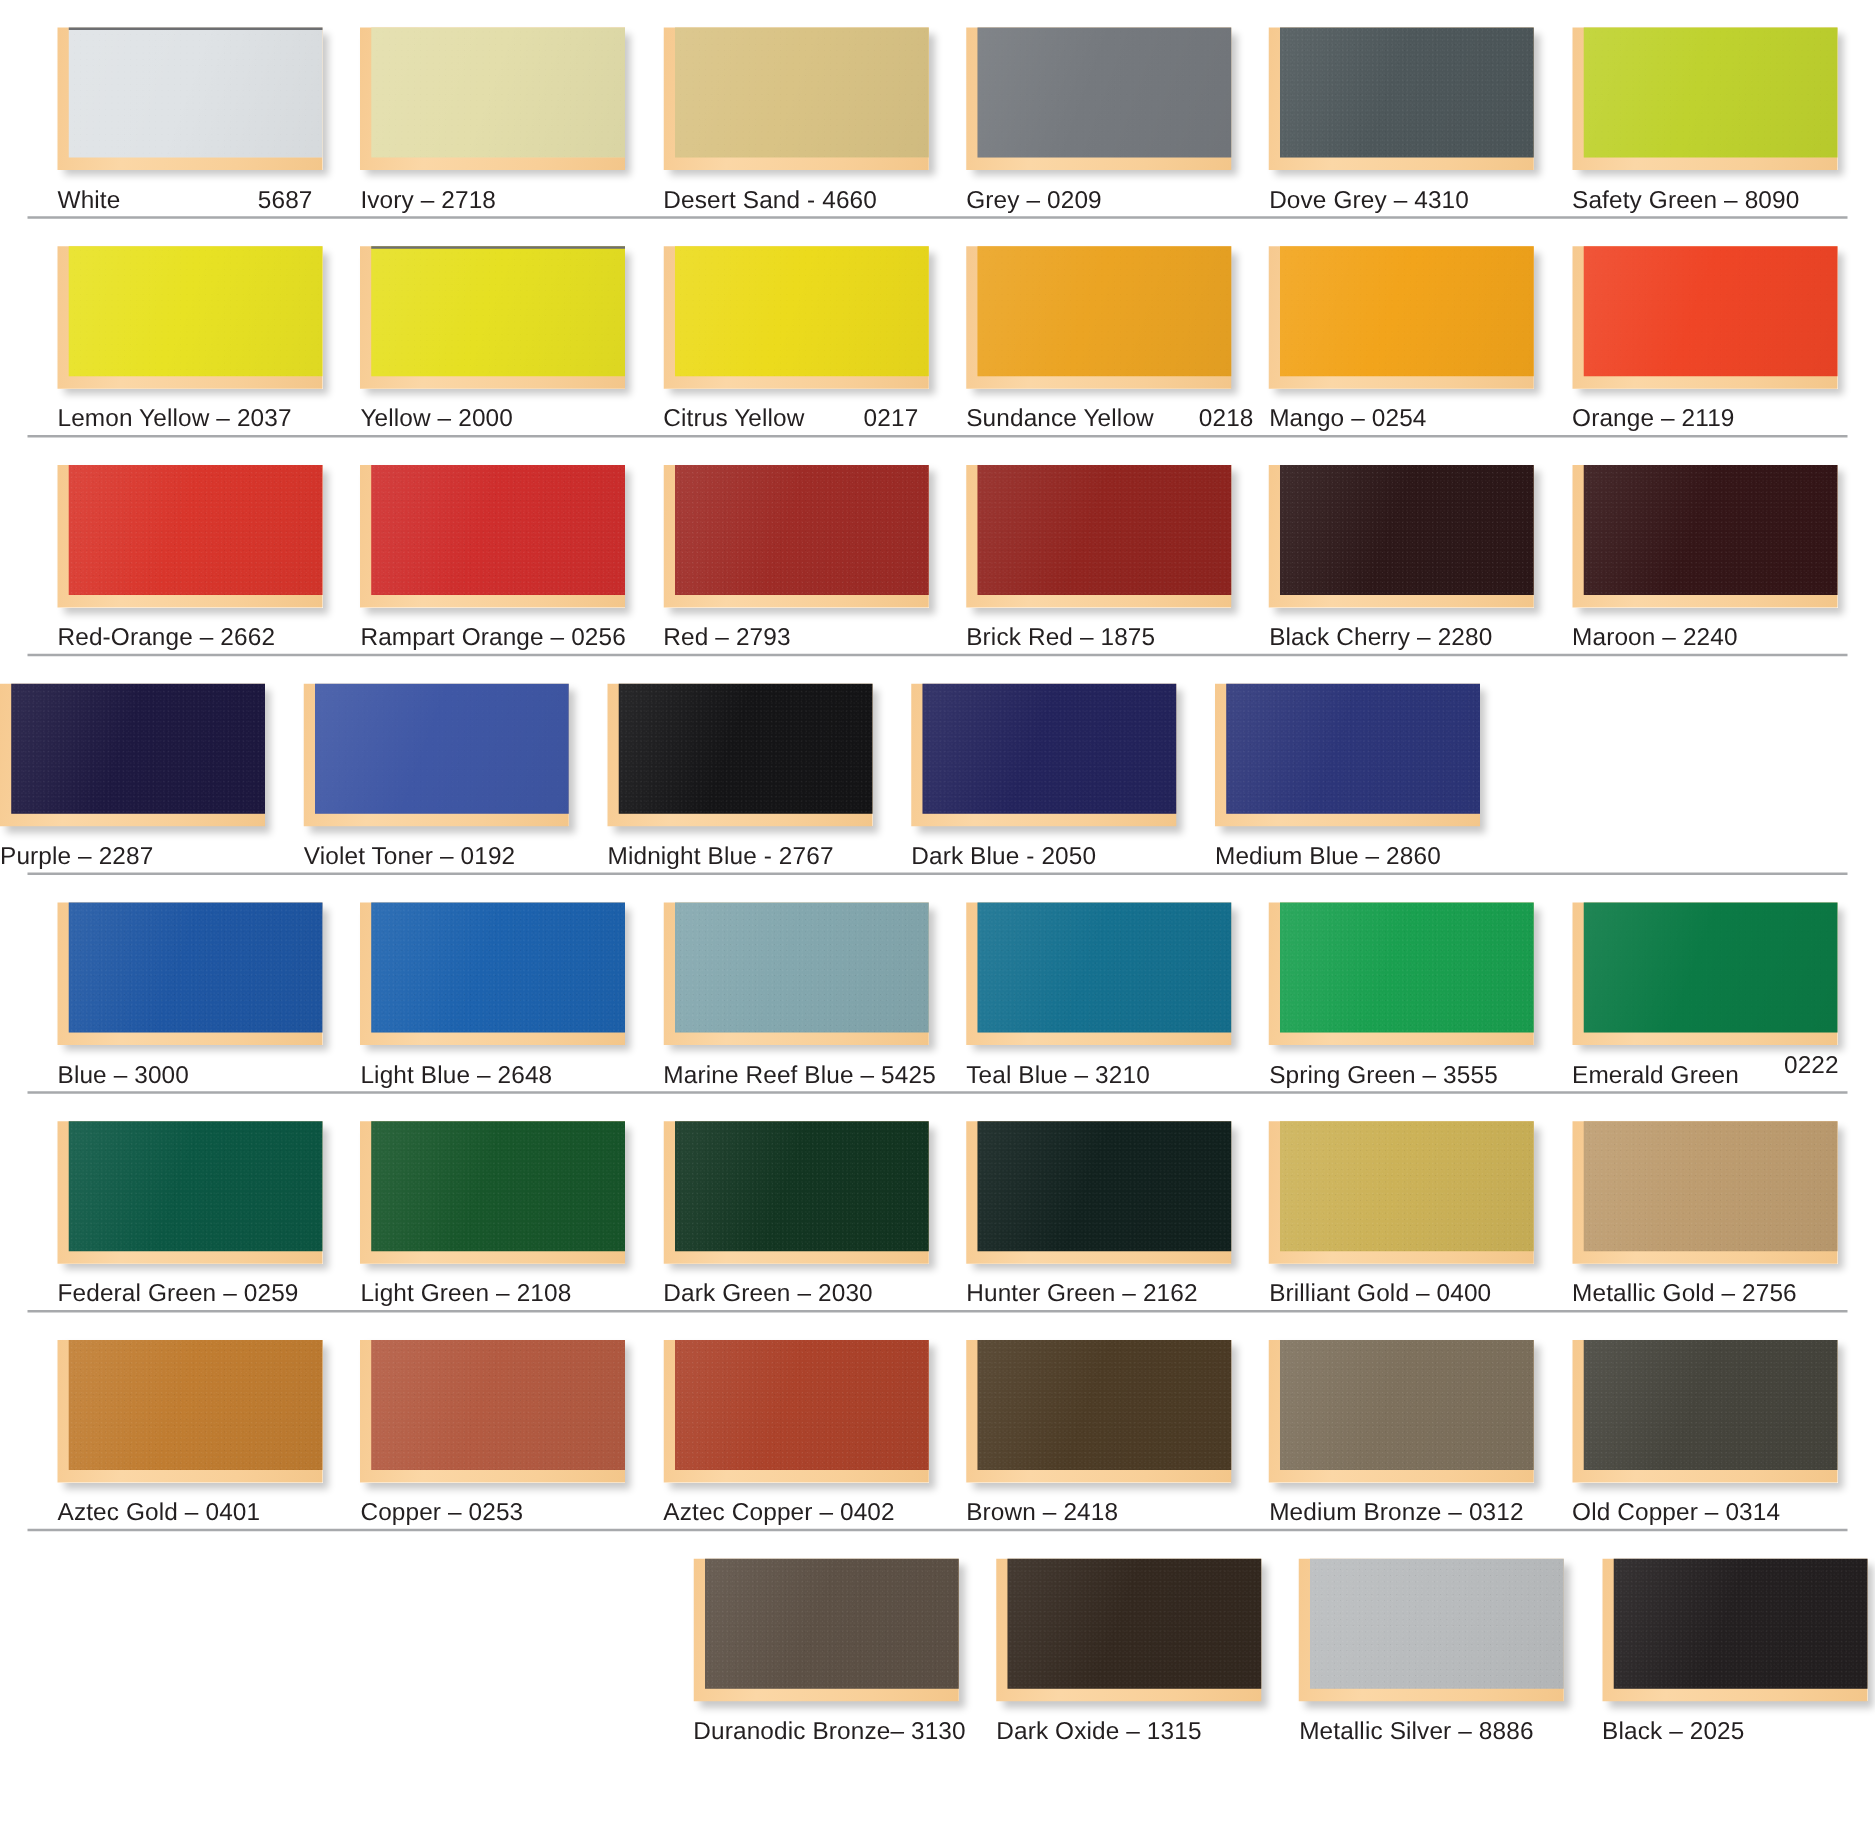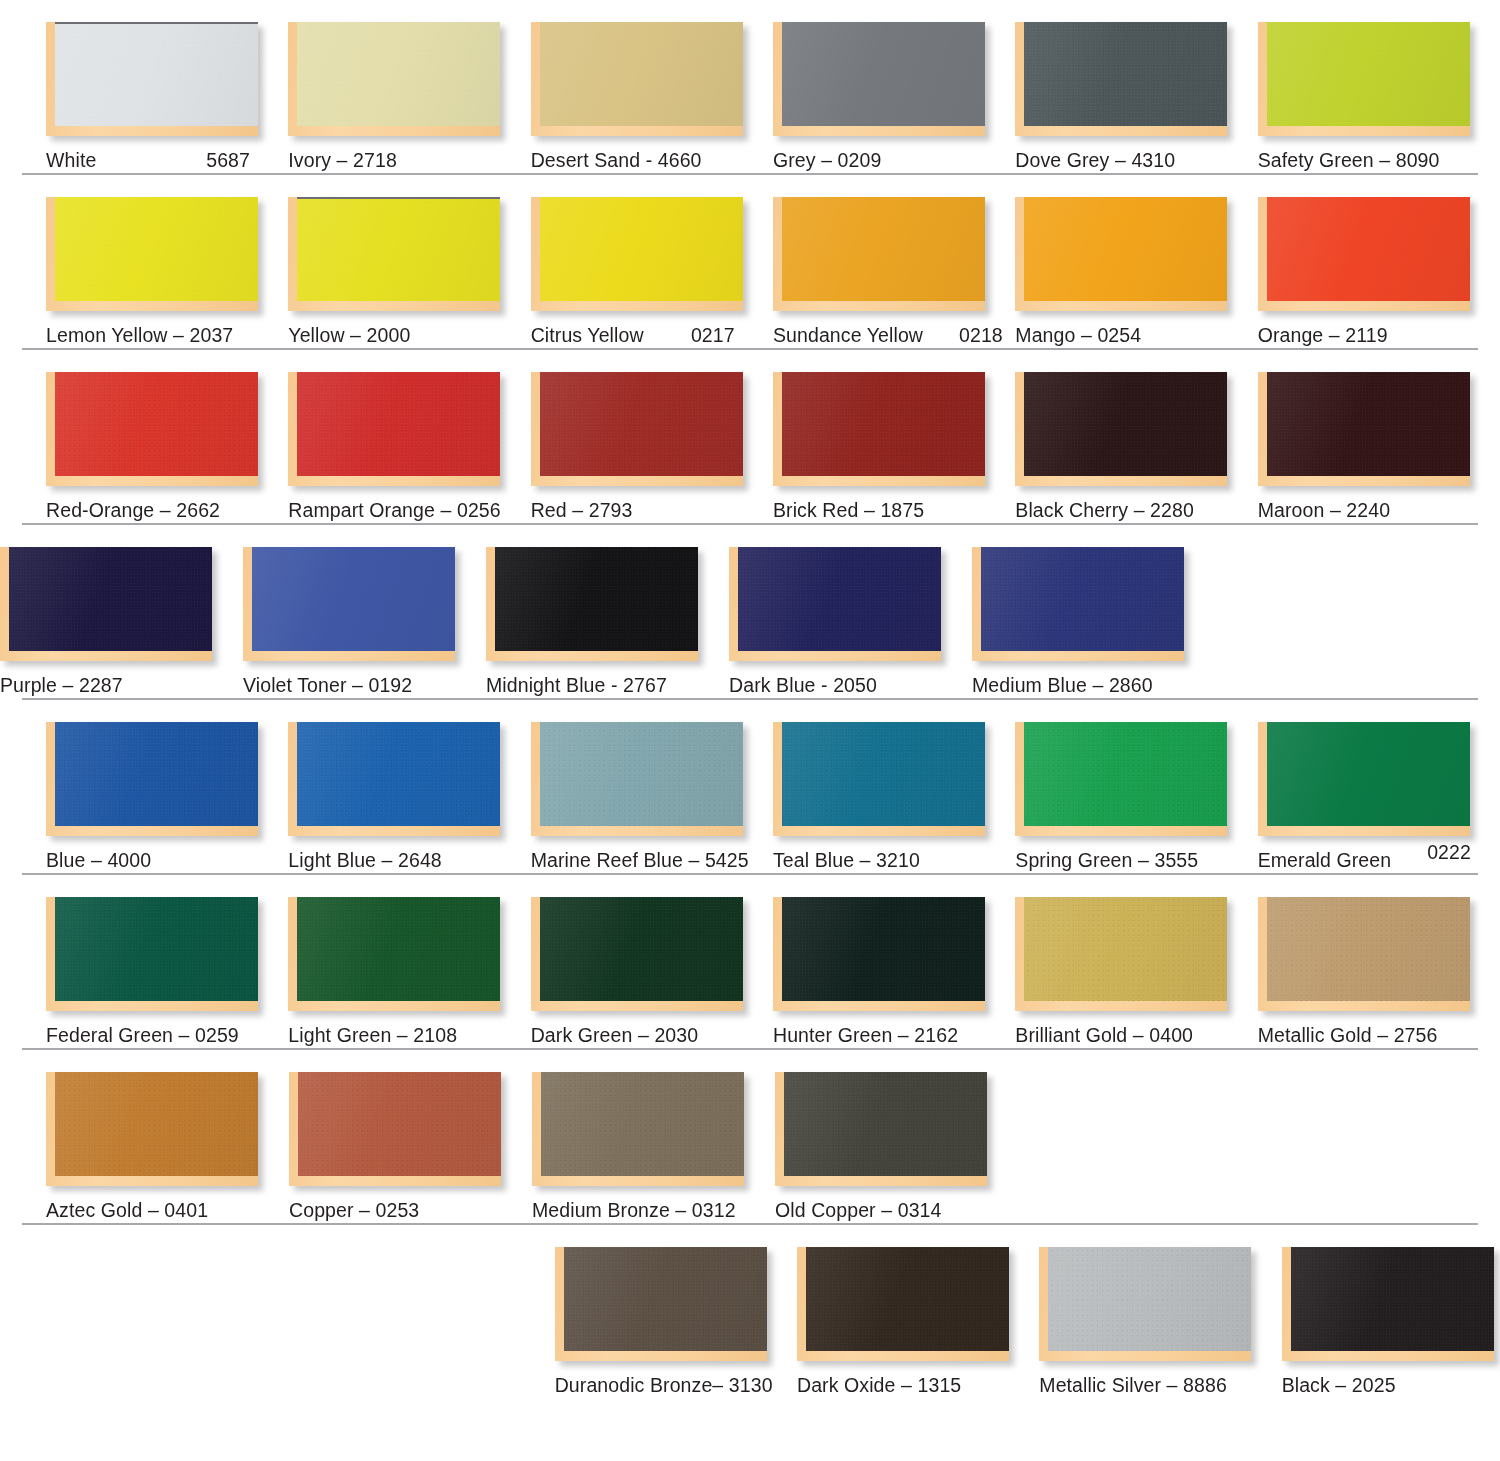--- a/index.html
+++ b/index.html
@@ -268,21 +268,21 @@
           <div class="field" style="background-color: rgb(44, 53, 121);"></div>
         </div>
         <div class="caption"><span>Medium Blue – 2860</span></div>
       </div>
     </div>
     <div class="swatch-row">
       <div class="cell c0" title="Blue – 3000">
         <div class="chip" title="Blue">
           <div class="field" style="background-color: rgb(30, 86, 163);"></div>
         </div>
-        <div class="caption"><span>Blue – 4000</span></div>
+        <div class="caption"><span>Blue – 3000</span></div>
       </div>
       <div class="cell c1" title="Light Blue – 2648">
         <div class="chip" title="Light Blue">
           <div class="field" style="background-color: rgb(28, 98, 174);"></div>
         </div>
         <div class="caption"><span>Light Blue – 2648</span></div>
       </div>
       <div class="cell c2" title="Marine Reef Blue – 5425">
         <div class="chip" title="Marine Reef Blue">
           <div class="field" style="background-color: rgb(131, 167, 174);"></div>
@@ -354,20 +354,32 @@
         <div class="chip" title="Aztec Gold">
           <div class="field" style="background-color: rgb(192, 124, 48);"></div>
         </div>
         <div class="caption"><span>Aztec Gold – 0401</span></div>
       </div>
       <div class="cell c1" title="Copper – 0253">
         <div class="chip" title="Copper">
           <div class="field" style="background-color: rgb(179, 90, 65);"></div>
         </div>
         <div class="caption"><span>Copper – 0253</span></div>
+      </div>
+      <div class="cell c2" title="Aztec Copper – 0402">
+        <div class="chip" title="Aztec Copper">
+          <div class="field" style="background-color: rgb(172, 66, 42);"></div>
+        </div>
+        <div class="caption"><span>Aztec Copper – 0402</span></div>
+      </div>
+      <div class="cell c3" title="Brown – 2418">
+        <div class="chip" title="Brown">
+          <div class="field" style="background-color: rgb(76, 59, 37);"></div>
+        </div>
+        <div class="caption"><span>Brown – 2418</span></div>
       </div>
       <div class="cell c4" title="Medium Bronze – 0312">
         <div class="chip" title="Medium Bronze">
           <div class="field" style="background-color: rgb(125, 112, 92);"></div>
         </div>
         <div class="caption"><span>Medium Bronze – 0312</span></div>
       </div>
       <div class="cell c5" title="Old Copper – 0314">
         <div class="chip" title="Old Copper">
           <div class="field" style="background-color: rgb(69, 68, 60);"></div>

